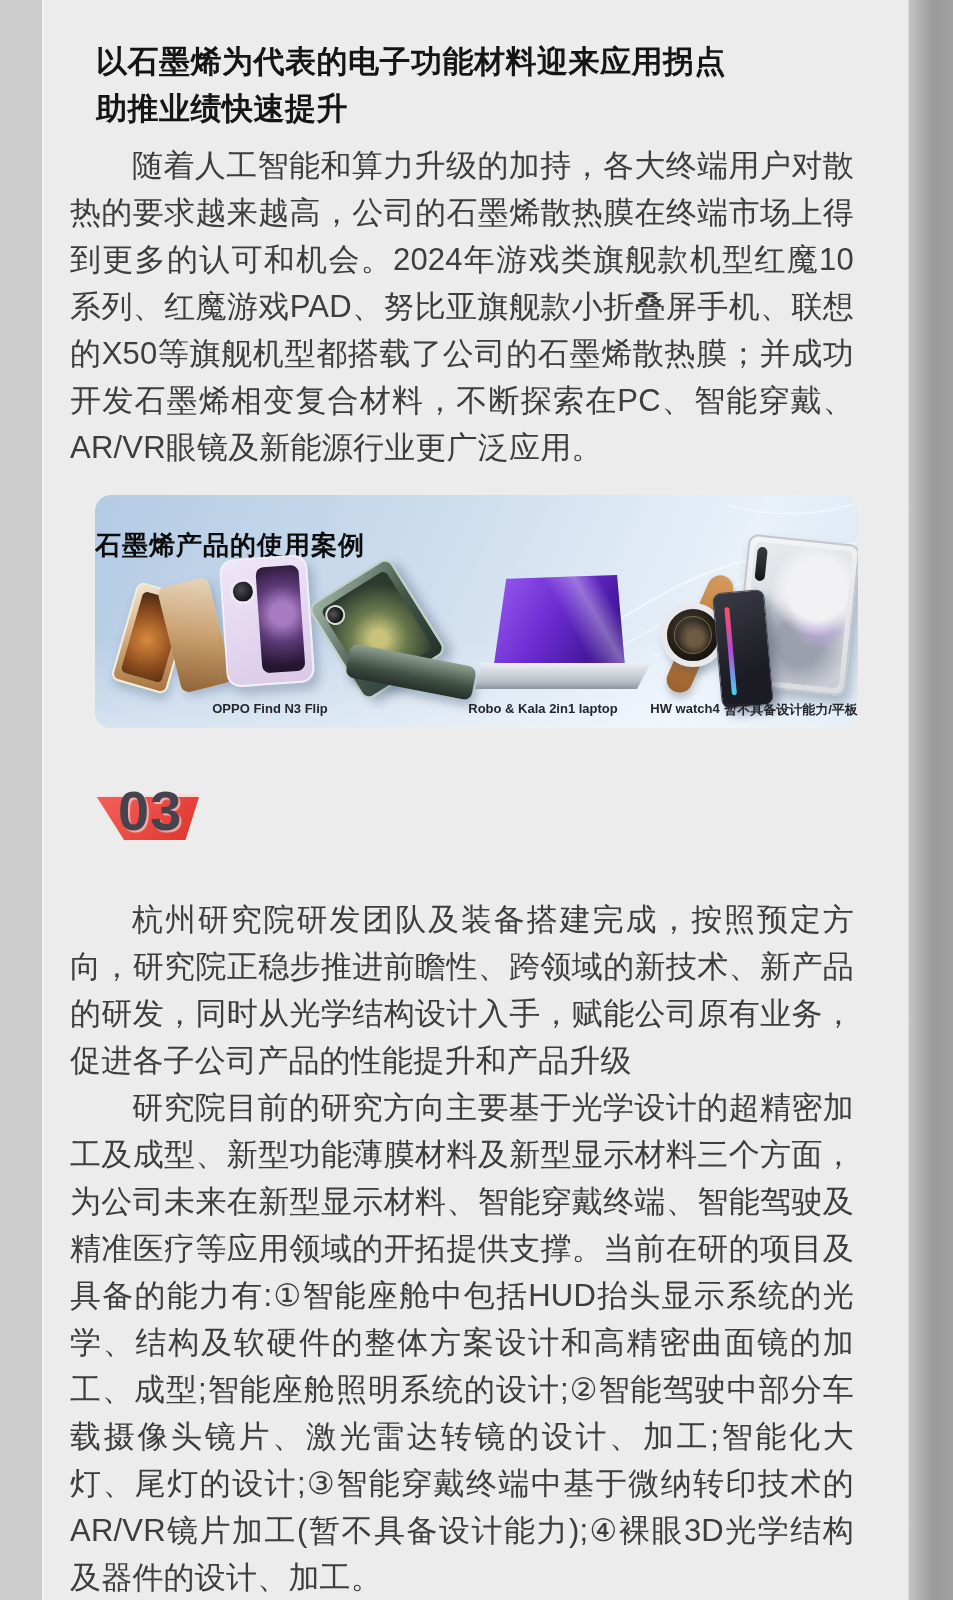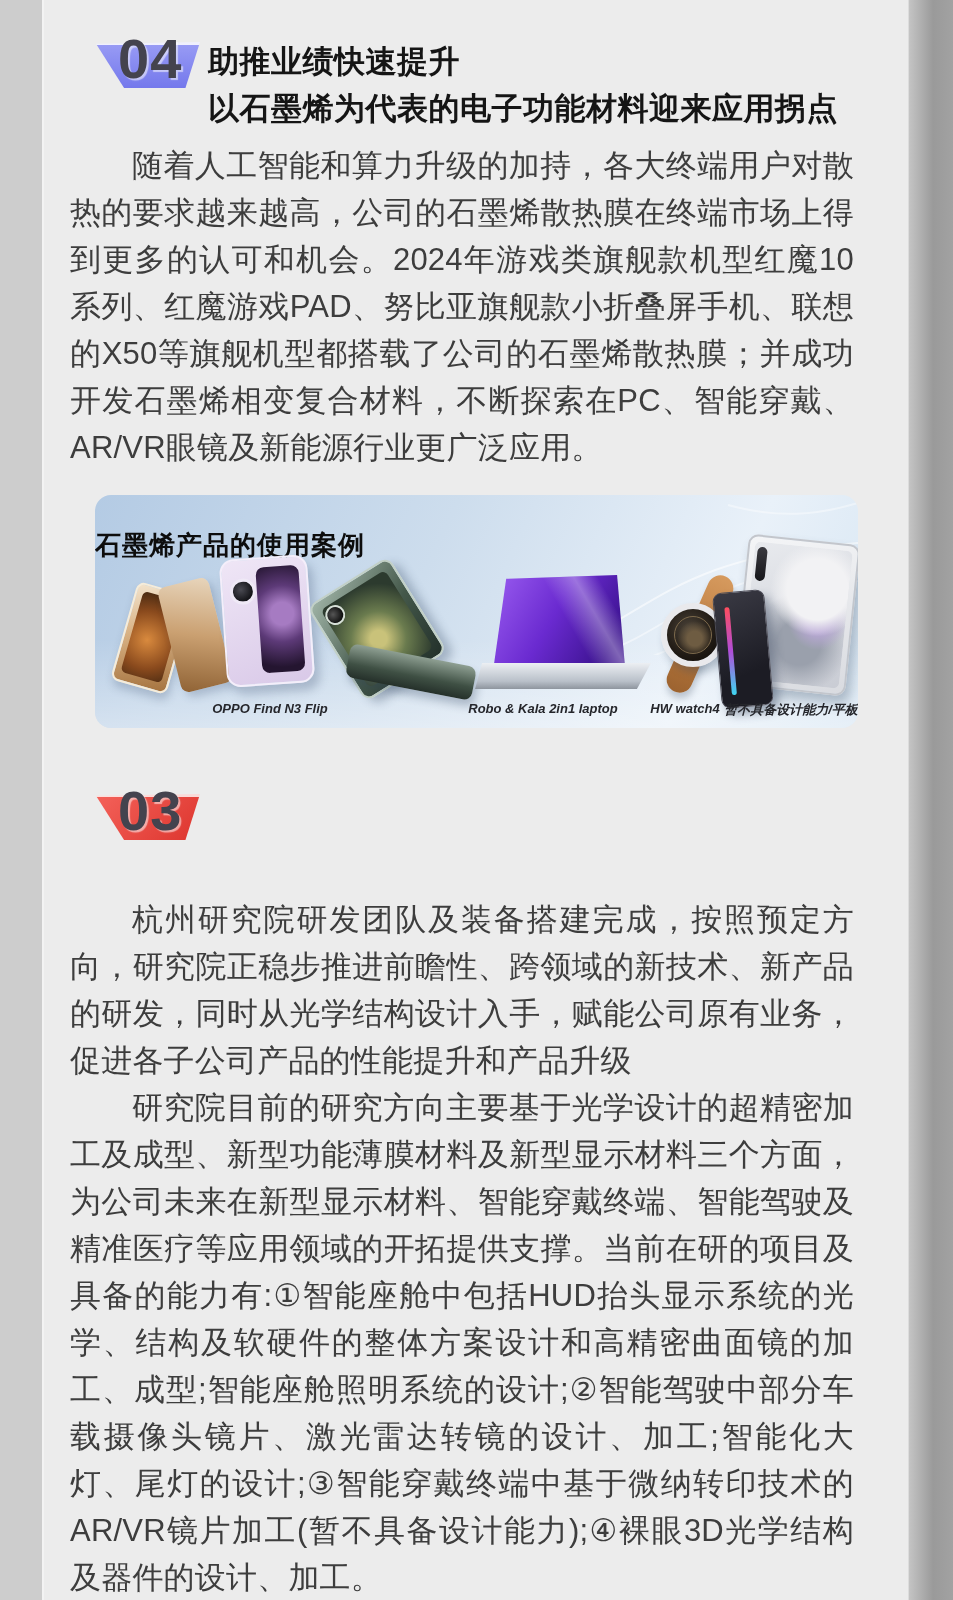--- a/index.html
+++ b/index.html
@@ -116,21 +116,21 @@
   .deco-lines { position: absolute; right: 0; top: 0; pointer-events: none; }
   .card-title {
     position: absolute;
     left: 0; right: 0; top: 33px;
     text-align: left;
     font-size: 26px;
     font-weight: 700;
     color: #0d0d0d;
     letter-spacing: 1px;
   }
-  .stage { position: absolute; inset: 0; font-style: italic; }
+  .stage { position: absolute; inset: 0; }
 
   .p-label {
     position: absolute;
     top: 206px;
     transform: translateX(-50%);
     font-size: 13px;
     font-weight: 600;
     color: #25262b;
     white-space: nowrap;
   }
@@ -294,27 +294,23 @@
 </head>
 <body>
 
 <div class="poster">
   <div class="side-strip-left"></div>
   <div class="side-strip-right"></div>
 
   <div class="content">
 
     <div class="sec-header">
-      <div class="badge-wrap">
-        <div class="badge-shape purple"></div>
-        <div class="badge-num">04</div>
-      </div>
       <div class="sec-title">
+        <div>以石墨烯为代表的电子功能材料迎来应用拐点</div>
         <div>助推业绩快速提升</div>
-        <div>以石墨烯为代表的电子功能材料迎来应用拐点</div>
       </div>
     </div>
 
     <p class="para">随着人工智能和算力升级的加持，各大终端用户对散热的要求越来越高，公司的石墨烯散热膜在终端市场上得到更多的认可和机会。2024年游戏类旗舰款机型红魔10系列、红魔游戏PAD、努比亚旗舰款小折叠屏手机、联想的X50等旗舰机型都搭载了公司的石墨烯散热膜；并成功开发石墨烯相变复合材料，不断探索在PC、智能穿戴、AR/VR眼镜及新能源行业更广泛应用。</p>
 
     <div class="card">
       <div class="card-surface"></div>
       <svg class="deco-lines" width="330" height="160" viewBox="0 0 330 160">
         <path d="M40 150 C 120 120, 150 60, 330 48" fill="none" stroke="rgba(255,255,255,0.55)" stroke-width="2"></path>
         <path d="M70 160 C 150 132, 175 78, 330 66" fill="none" stroke="rgba(255,255,255,0.45)" stroke-width="2"></path>

